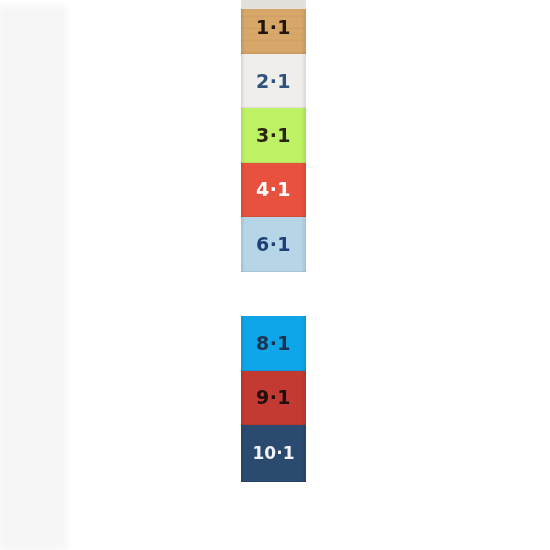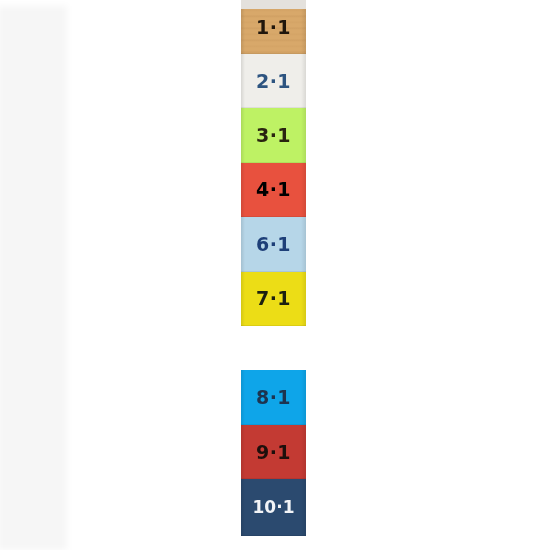--- a/index.html
+++ b/index.html
@@ -131,29 +131,25 @@
       </div>
       <div class="block" style="height: 54px; background: rgb(239, 238, 234);">
         <span class="block-label" style="color: rgb(45, 84, 128);">2·1</span>
         <div class="block-seam"></div>
       </div>
       <div class="block" style="height: 54.4px; background: #bef264;">
         <span class="block-label" style="color: rgb(42, 36, 16);">3·1</span>
         <div class="block-seam"></div>
       </div>
       <div class="block" style="height: 54.4px; background: rgb(232, 81, 62);">
-        <span class="block-label" style="color: #000000;">4·1</span>
+        <span class="block-label" style="color: #ffffff;">4·1</span>
         <div class="block-seam"></div>
       </div>
       <div class="block" style="height: 54.4px; background: rgb(182, 214, 232);">
         <span class="block-label" style="color: rgb(30, 63, 120);">6·1</span>
-        <div class="block-seam"></div>
-      </div>
-      <div class="block" style="height: 54.4px; background: rgb(236, 221, 22);">
-        <span class="block-label" style="color: rgb(29, 32, 16);">7·1</span>
         <div class="block-seam"></div>
       </div>
       <div class="block" style="height: 55px; background: #0ea5e9; margin-top: 44px;">
         <span class="block-label" style="color: rgb(29, 52, 80);">8·1</span>
         <div class="block-seam"></div>
       </div>
       <div class="block" style="height: 54.4px; background: rgb(195, 58, 51);">
         <span class="block-label" style="color: rgb(29, 15, 12);">9·1</span>
         <div class="block-seam"></div>
       </div>

